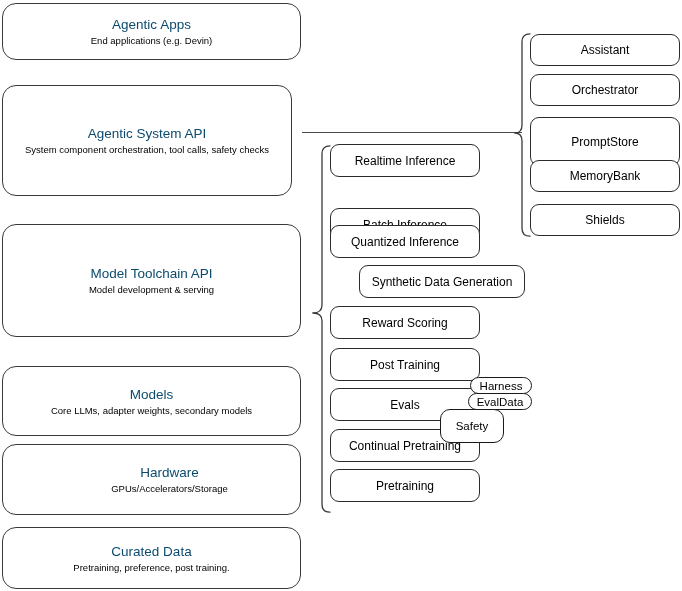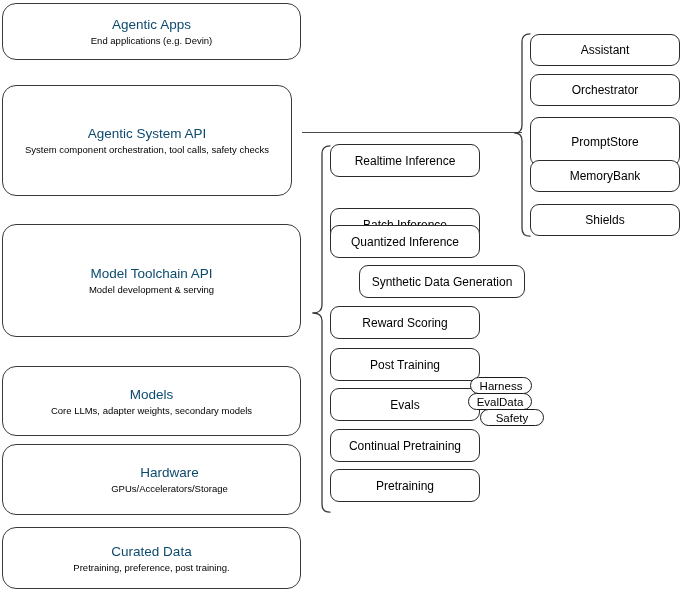--- a/index.html
+++ b/index.html
@@ -138,21 +138,21 @@
     </div>
     <div class="node chip" style="left: 330px; top: 469px; width: 150px; height: 33px;">
       <span>Pretraining</span>
     </div>
     <div class="node pill" style="left: 470px; top: 377px; width: 62px; height: 17px;">
       <span>Harness</span>
     </div>
     <div class="node pill" style="left: 468px; top: 393px; width: 64px; height: 17px;">
       <span>EvalData</span>
     </div>
-    <div class="node pill" style="left: 480px; top: 409px; width: 64px; height: 17px;">
+    <div class="node pill" style="left: 440px; top: 409px; width: 64px; height: 34px;">
       <span>Safety</span>
     </div>
     <div class="connector-line" style="left: 302px; top: 132px; width: 220px;"></div>
     <svg class="brace" width="16" height="204" viewBox="0 0 16 204" style="left: 514px; top: 33px;">
       <path d="M 16 0.8 Q 8 0.8 8 8.8 L 8 92 Q 8 100 0.8 100 Q 8 100 8 108 L 8 195.2 Q 8 203.2 16 203.2"></path>
     </svg>
     <div class="node chip" style="left: 530px; top: 34px; width: 150px; height: 32px;">
       <span>Assistant</span>
     </div>
     <div class="node chip" style="left: 530px; top: 74px; width: 150px; height: 32px;">

